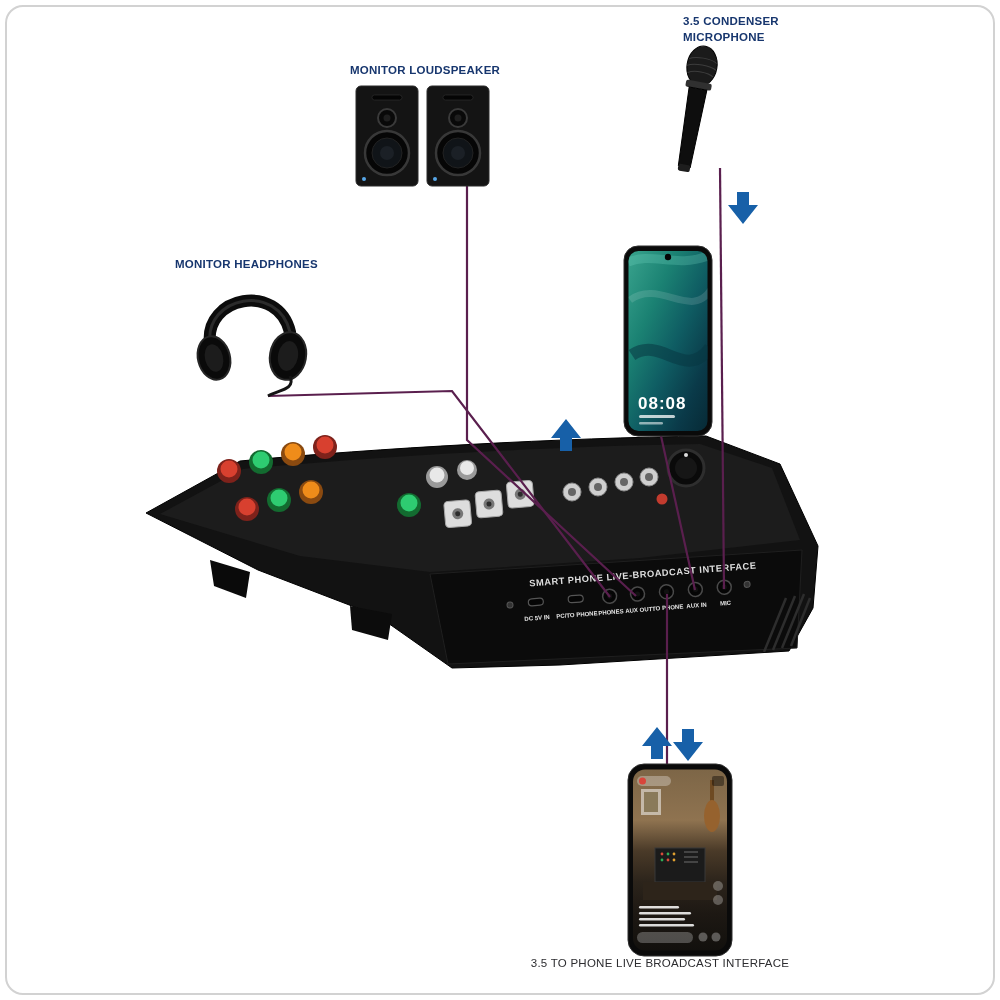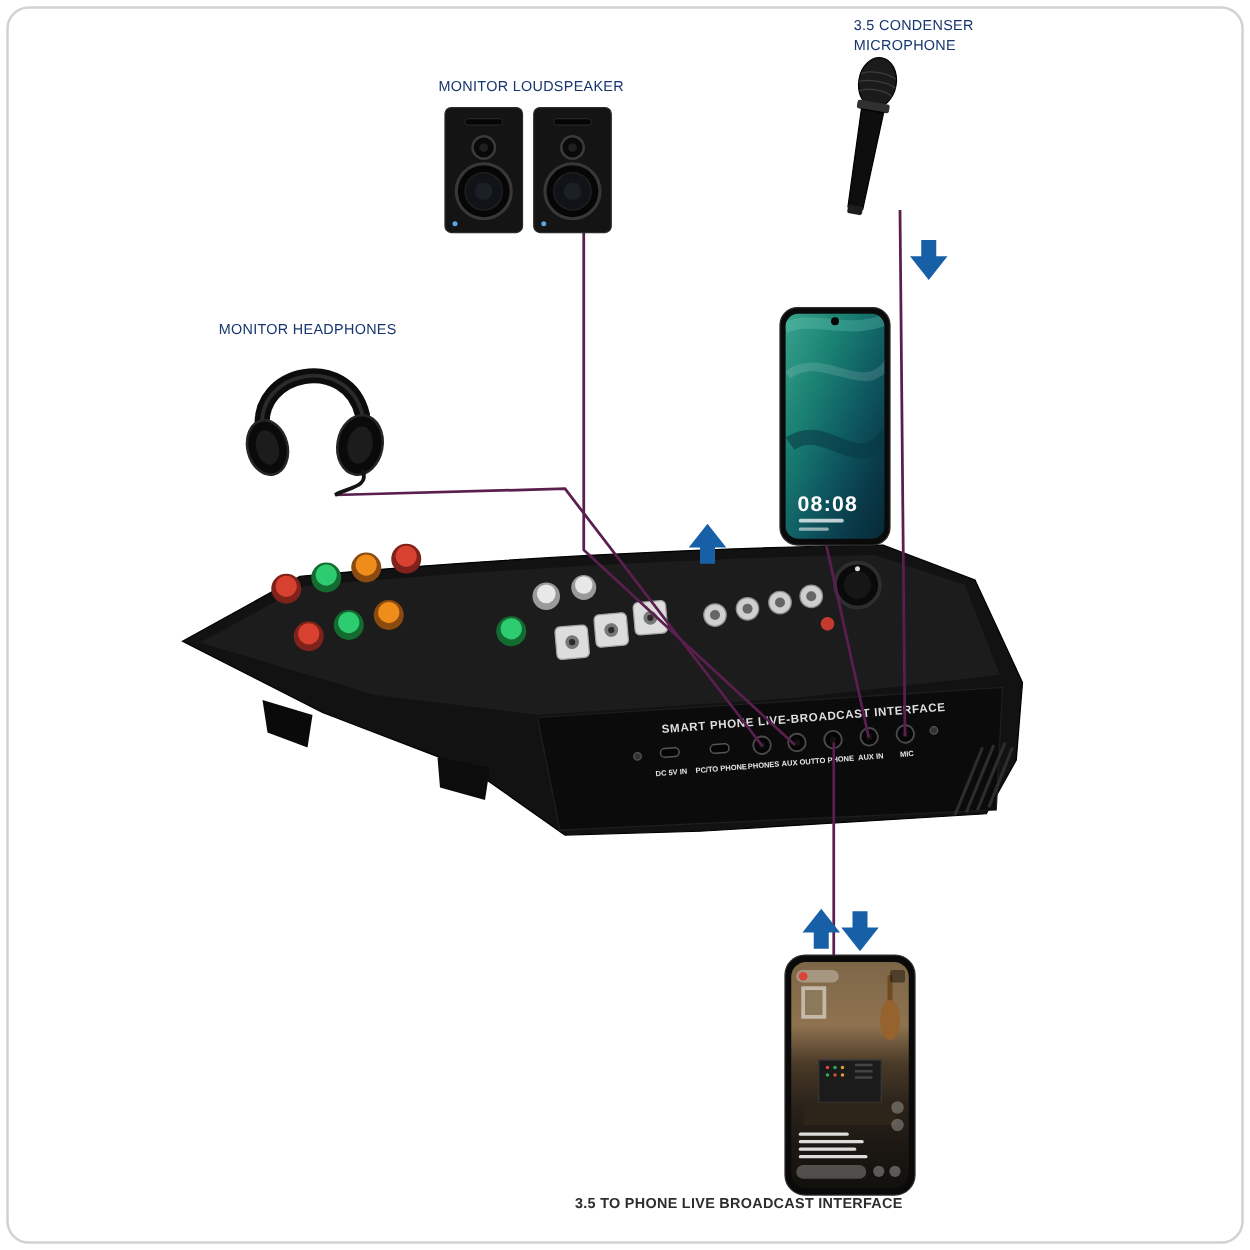--- a/index.html
+++ b/index.html
@@ -1,21 +1,21 @@
 <!DOCTYPE html>
 <html><head>
 <meta charset="utf-8">
 <style>
   html,body{margin:0;padding:0;background:#ffffff;}
   body{font-family:"Liberation Sans",sans-serif;}
   .canvas{position:relative;width:1000px;height:1000px;background:#ffffff;overflow:hidden;}
   .frame{position:absolute;top:5px;left:5px;right:5px;bottom:5px;border:2px solid #d2d2d2;border-radius:18px;pointer-events:none;}
-  .label{position:absolute;font-weight:400;font-size:11.5px;letter-spacing:.25px;color:#17366e;line-height:1.35;}
+  .label{position:absolute;font-weight:700;font-size:11.5px;letter-spacing:.25px;color:#17366e;line-height:1.35;}
   .label.center{text-align:center;}
-  .caption{position:absolute;font-weight:700;font-size:11.5px;letter-spacing:.25px;color:#2d2d30;}
+  .caption{position:absolute;font-weight:400;font-size:11.5px;letter-spacing:.25px;color:#2d2d30;text-align:center;}
   svg{position:absolute;top:0;left:0;}
   svg text{font-family:"Liberation Sans",sans-serif;}
 </style>
 </head>
 <body>
 
 <div class="canvas">
   <div class="frame"></div>
 
   <svg width="1000" height="1000" viewBox="0 0 1000 1000">

